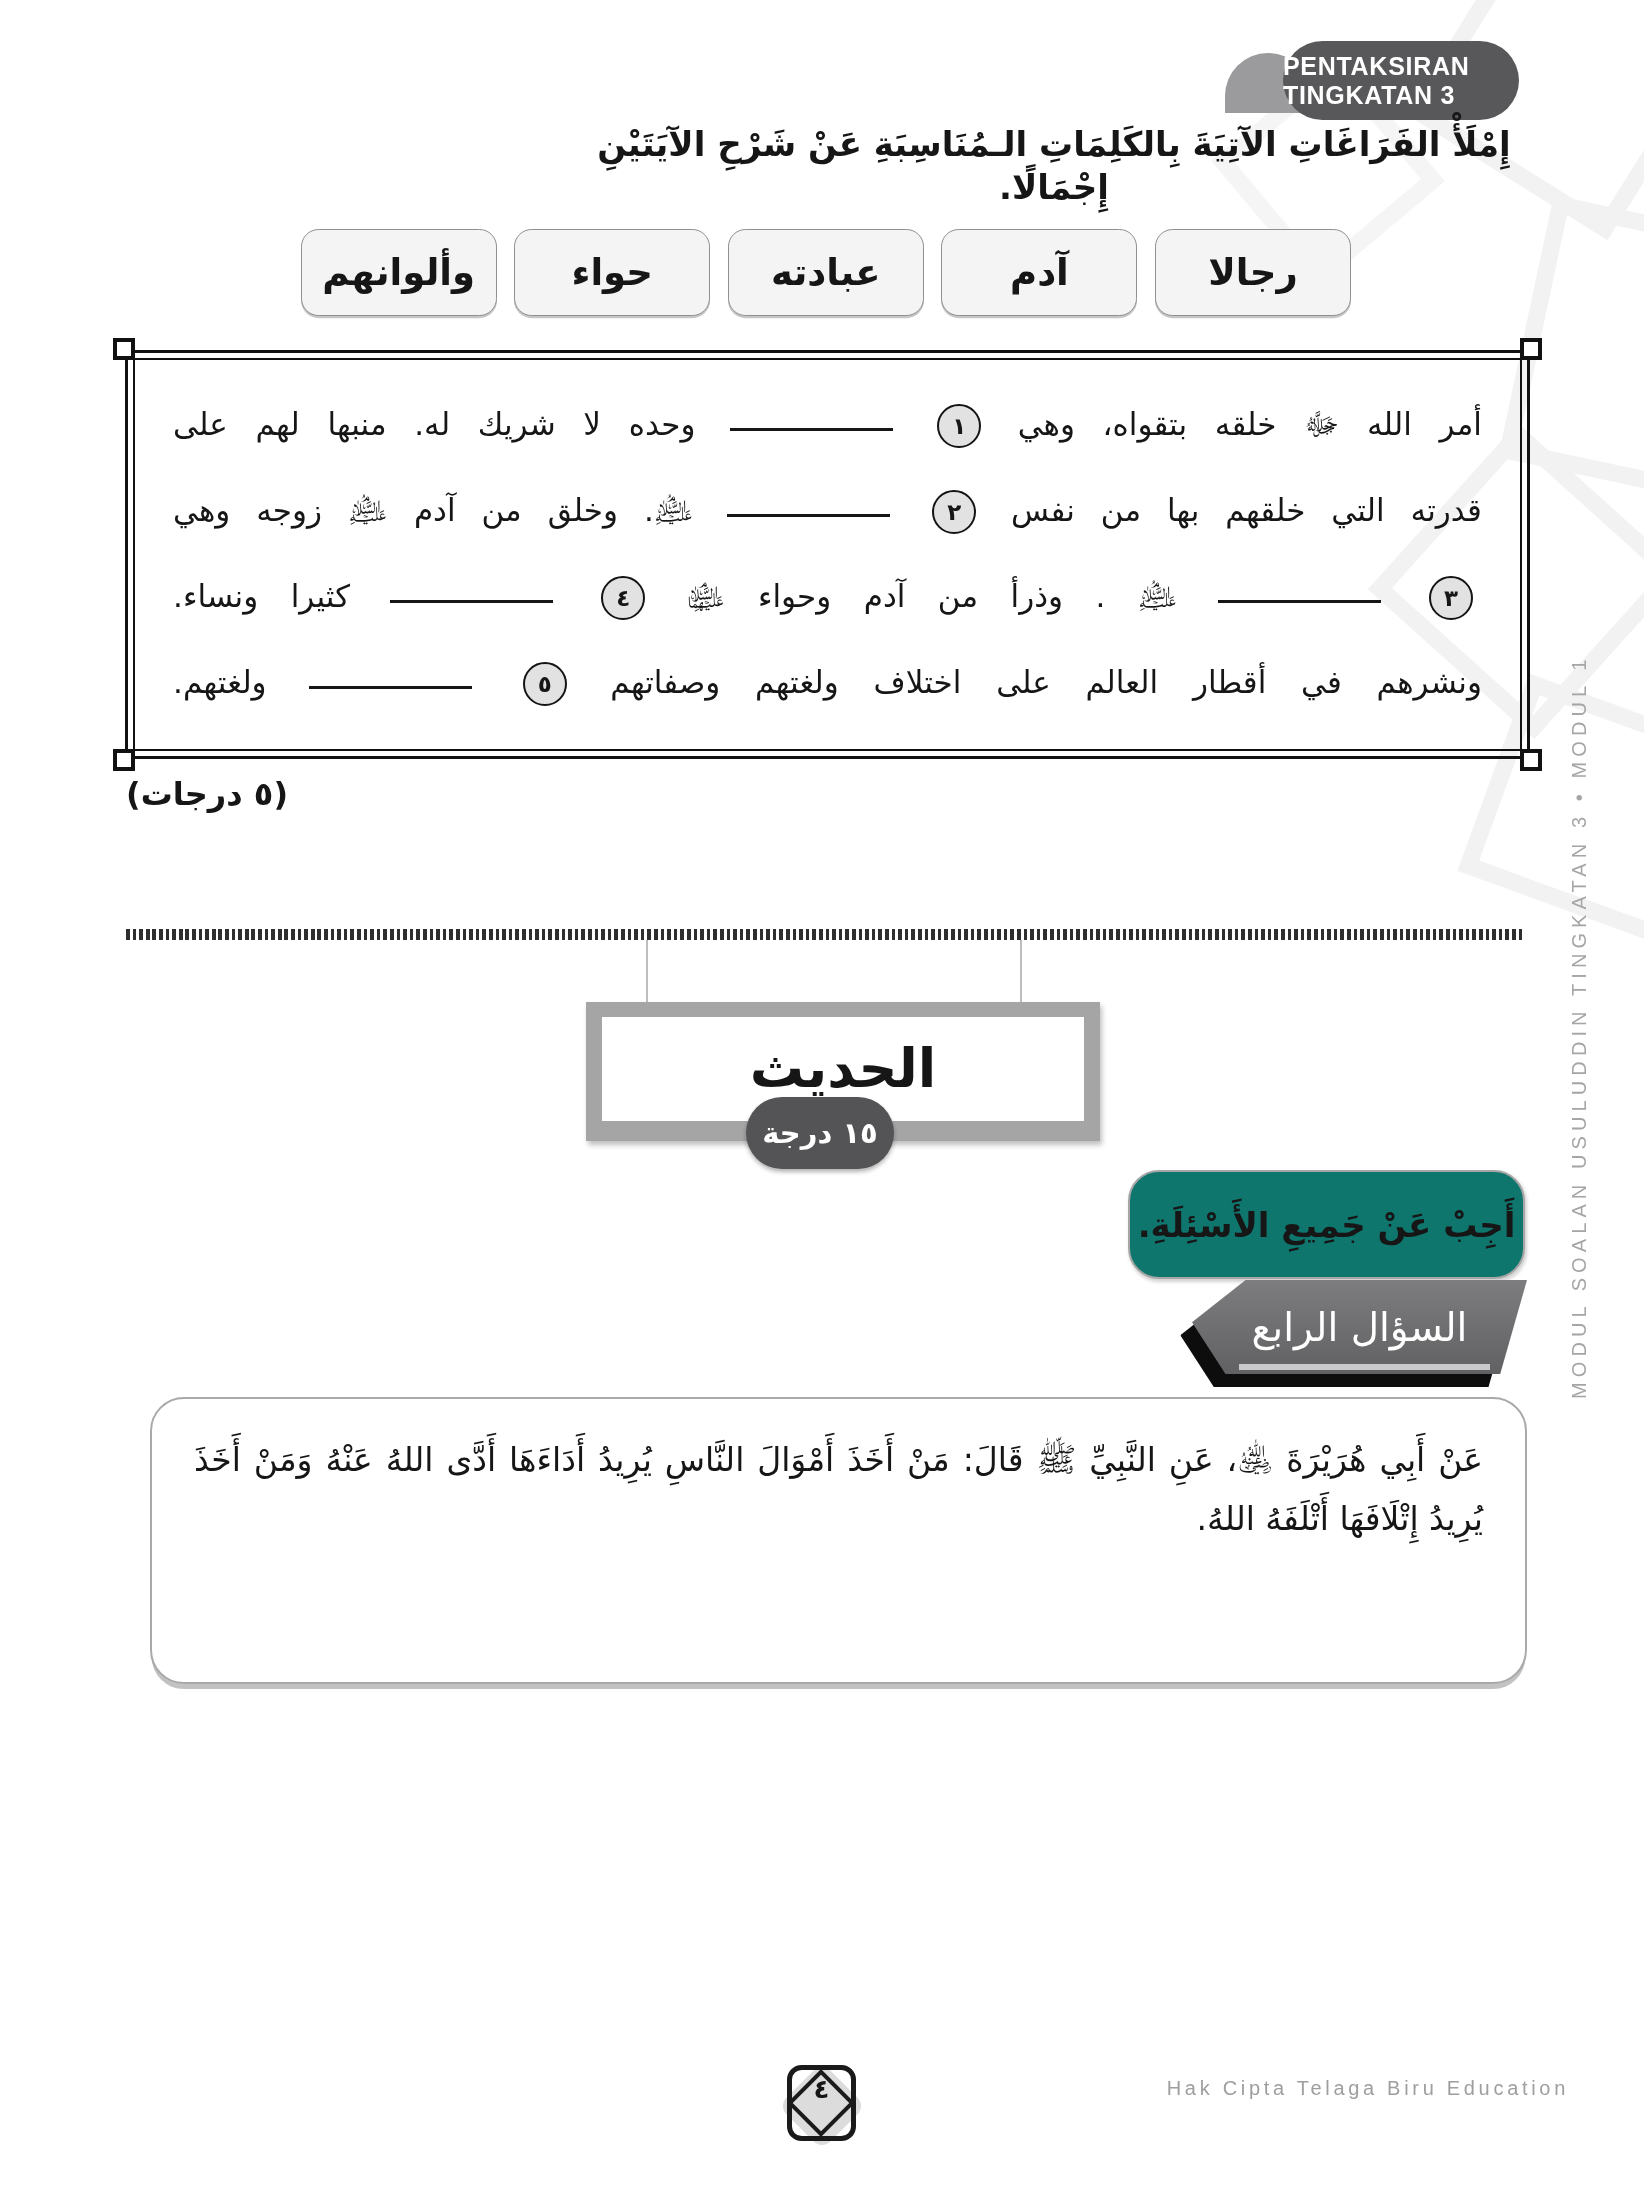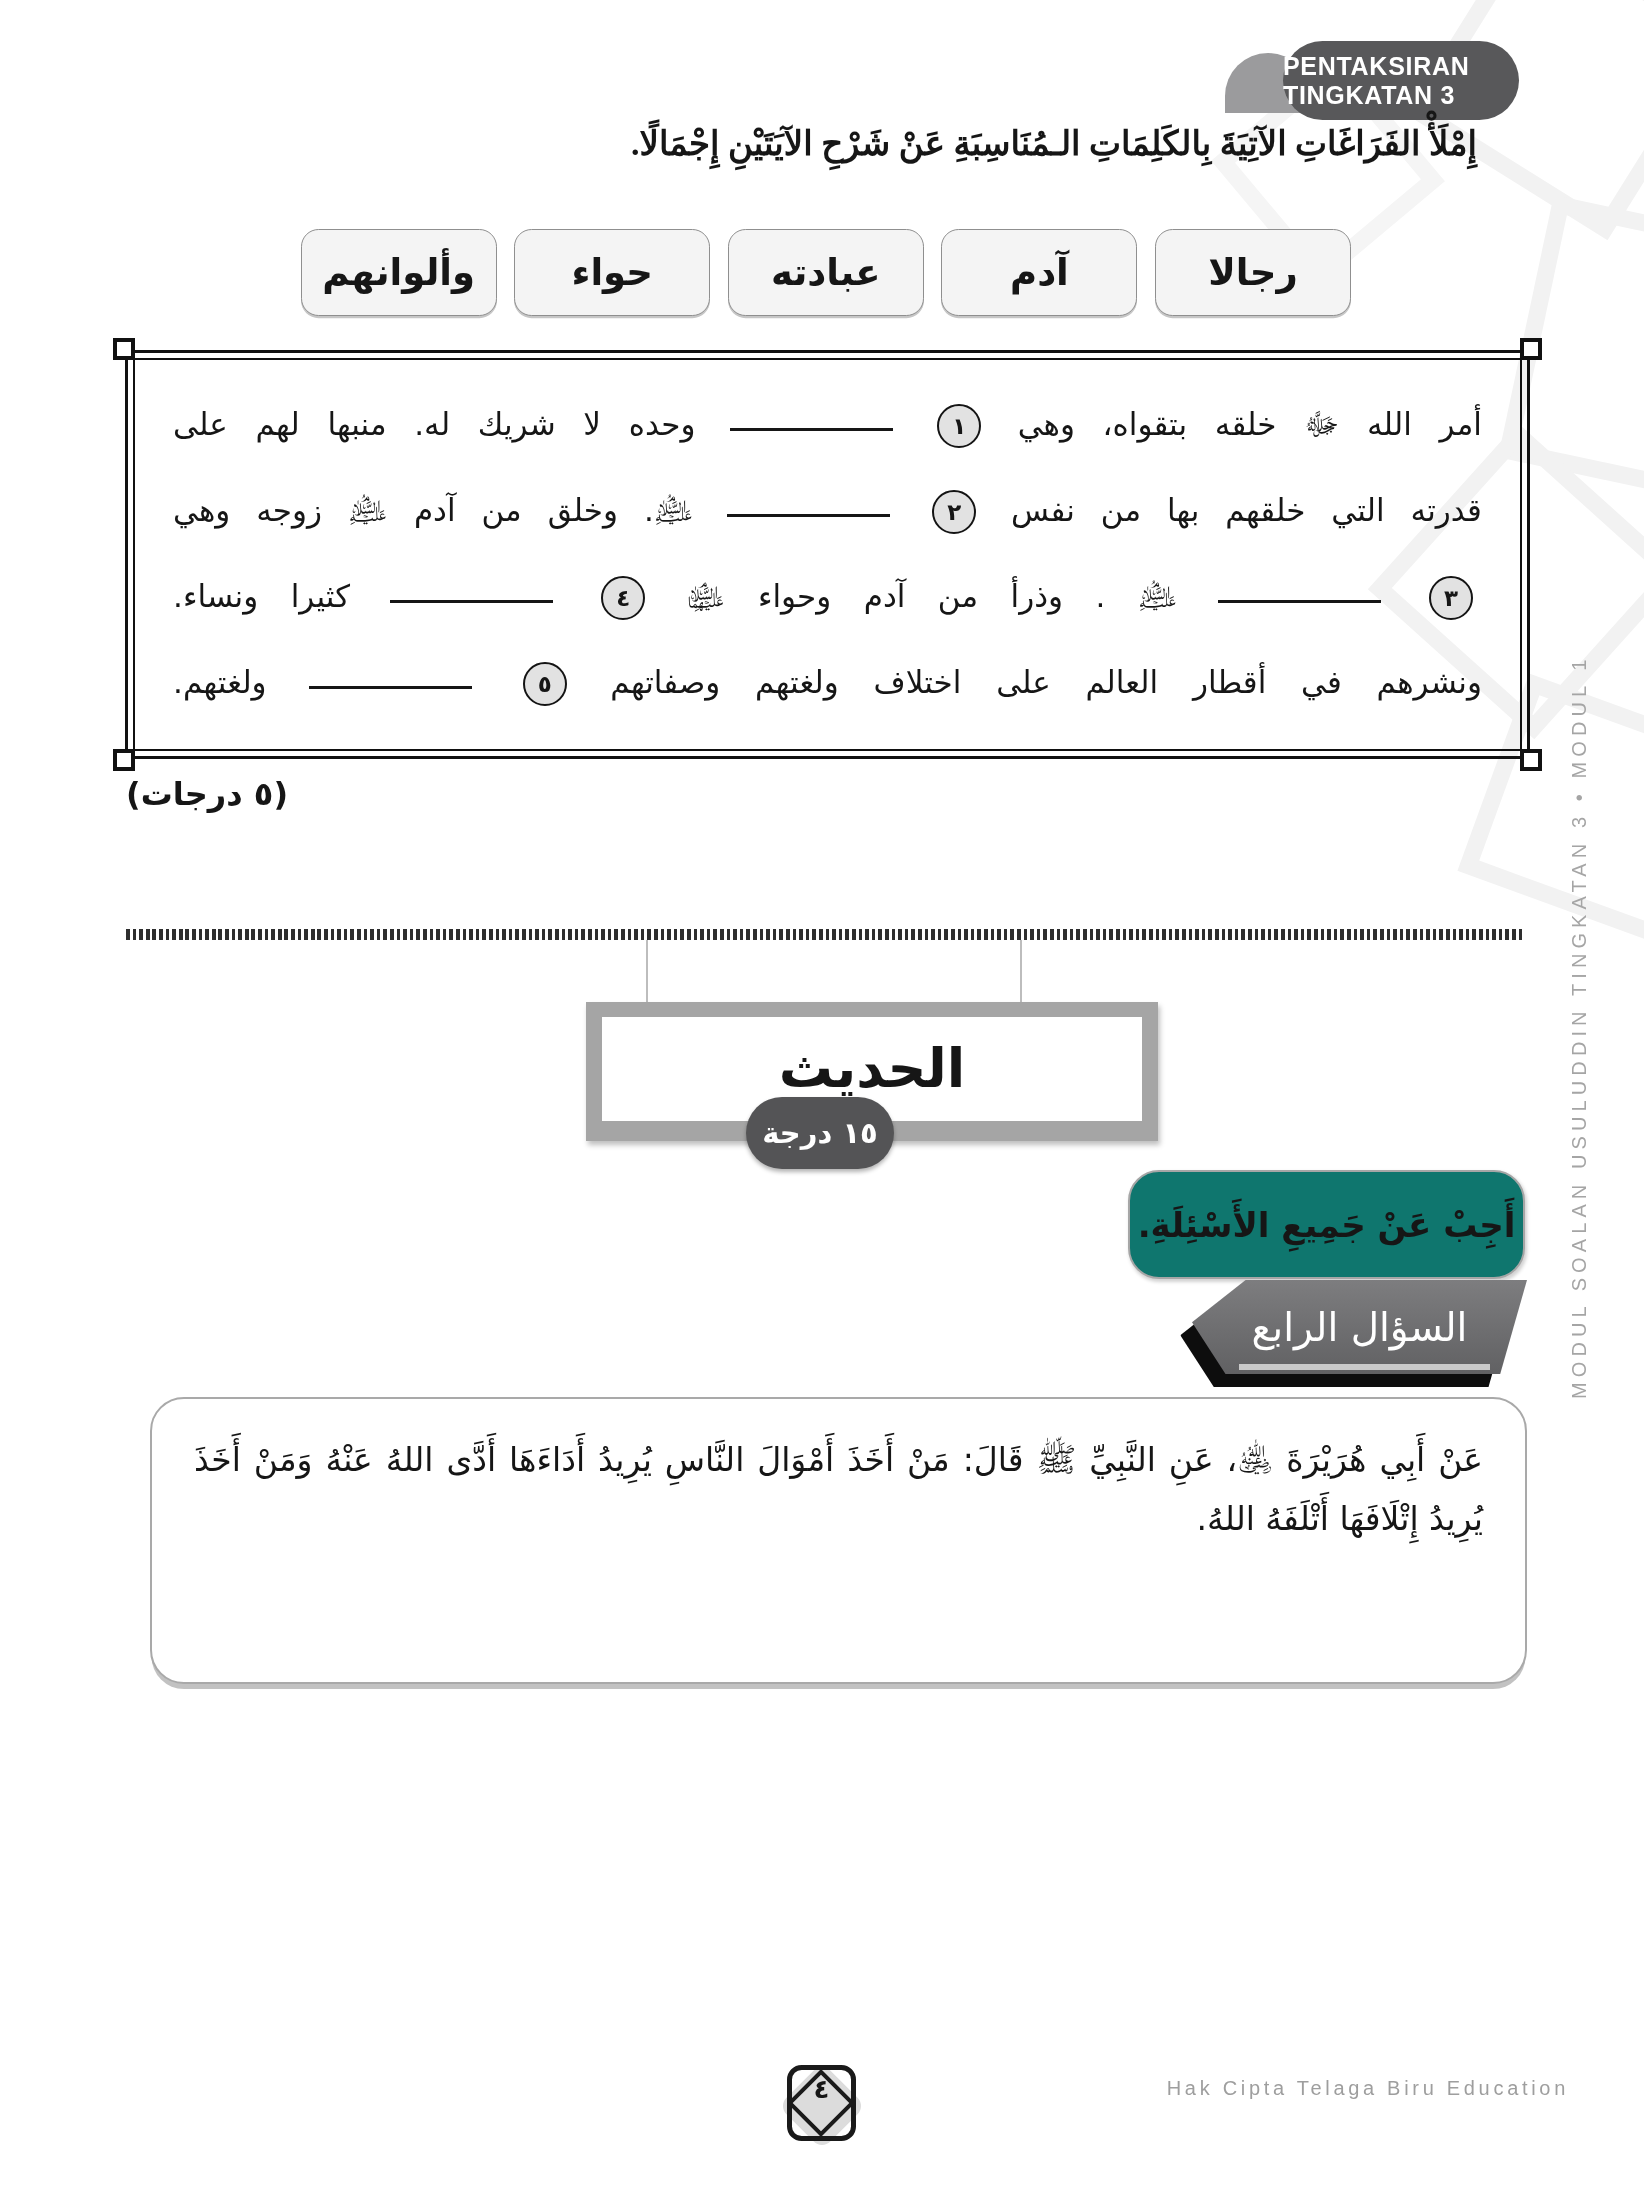--- a/index.html
+++ b/index.html
@@ -14,21 +14,21 @@
   .wm5{left:1245px;top:88px;width:132px;height:132px;transform:rotate(50deg);border-color:#f5f5f5;}
   
   .badge-tab{position:absolute;left:1225px;top:53px;width:86px;height:60px;background:#9b9b9d;
              border-radius:43px 43px 0 0;}
   .top-badge{position:absolute;left:1283px;top:41px;width:236px;height:79px;background:#58585a;
              border-radius:40px;color:#fff;display:flex;flex-direction:column;align-items:flex-start;
              justify-content:center;font-family:"Liberation Sans",sans-serif;font-weight:bold;
              font-size:25px;line-height:29px;letter-spacing:0.7px;}
   
   .instr{position:absolute;right:103px;top:123px;width:974px;direction:rtl;text-align:center;
-         font-size:34px;font-weight:bold;line-height:1.25;font-family:Liberation Serif, serif;}
+         font-size:34px;font-weight:bold;line-height:1.25;}
   
   .bank{position:absolute;right:293px;top:229px;display:flex;direction:rtl;gap:17.6px;}
   .bank-box{width:194px;height:85px;background:#f4f4f4;border:1.5px solid #8f8f8f;border-radius:17.6px;
             box-shadow:0 2.2px 0 #c6c6c6;display:flex;align-items:center;justify-content:center;
             font-size:37px;font-weight:bold;}
   
   .frame{position:absolute;left:125px;top:350px;width:1405px;height:409px;border:3.7px solid #111;box-sizing:border-box;}
   .frame-inner{position:absolute;inset:5.1px;border:2.2px solid #111;box-sizing:border-box;padding:20.5px 38px 0 38px;}
   .corner{position:absolute;width:22px;height:22px;background:#fff;border:4.4px solid #111;box-sizing:border-box;}
   .c-tl{left:-14.6px;top:-14.6px;} .c-tr{right:-14.6px;top:-14.6px;}
@@ -42,22 +42,22 @@
          vertical-align:middle;}
   .marks-note{position:absolute;left:126px;top:775px;direction:rtl;font-size:32px;font-weight:bold;}
   
   .divider{position:absolute;left:126px;top:929px;width:1397px;height:11px;
            background:repeating-linear-gradient(90deg,#2e2e2e 0 3.7px,transparent 3.7px 6.6px);}
   .wire{position:absolute;top:940px;width:2.2px;height:82px;background:#bdbdbd;}
   .wire-l{left:646px;} .wire-r{left:1020px;}
   .hook{position:absolute;top:1005px;width:11.7px;height:22px;border:2.2px solid #c3c3c3;
         border-radius:5.9px 5.9px 7.3px 7.3px;background:#fff;box-sizing:border-box;}
   .hook-l{left:642px;} .hook-r{left:1015px;}
-  .sign{position:absolute;left:586px;top:1002px;width:572px;height:139px;background:#a5a5a5;
-        box-shadow:2.2px 3.7px 5.1px rgba(0,0,0,.25);}
+  .sign{position:absolute;left:586px;top:1002px;width:498px;height:139px;background:#a5a5a5;
+        box-shadow:2.2px 3.7px 5.1px rgba(0,0,0,.25);padding-left:16px;}
   .sign-inner{position:absolute;left:16px;right:16px;top:14.6px;bottom:20.5px;background:#fff;
               display:flex;align-items:center;justify-content:center;font-size:54px;font-weight:bold;
               direction:rtl;}
   .marks-badge{position:absolute;left:746px;top:1097px;width:148px;height:72px;background:#545456;
                border-radius:37px;color:#fff;display:flex;align-items:center;justify-content:center;
                font-size:29px;font-weight:bold;direction:rtl;box-shadow:0 2.9px 4.4px rgba(0,0,0,.3);}
   
   .answer-box{position:absolute;left:1128px;top:1170px;width:393px;height:105px;background:#0f766e;
               border:2.9px solid #a6a6a6;border-radius:31px;display:flex;align-items:center;
               justify-content:center;direction:rtl;font-size:34px;font-weight:bold;

